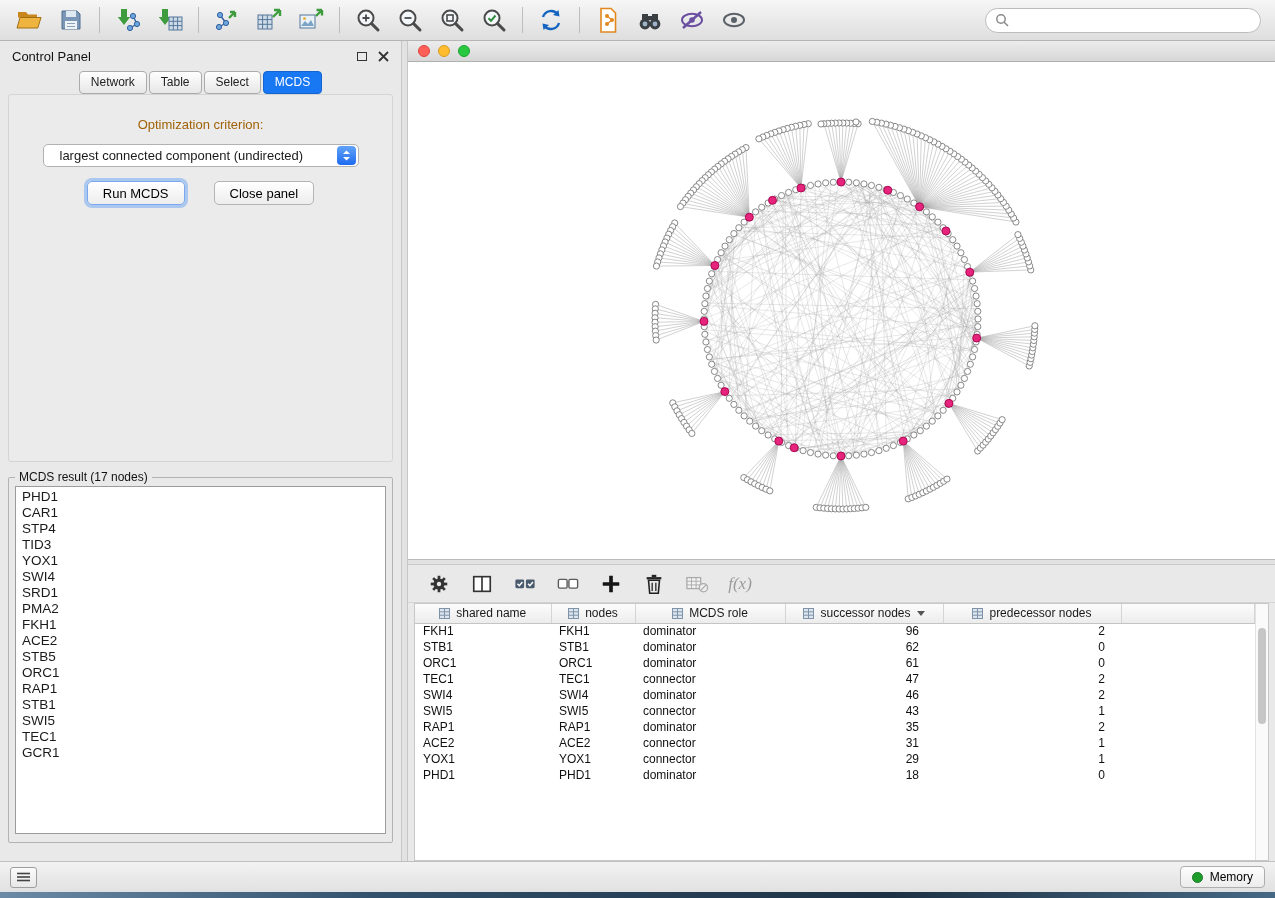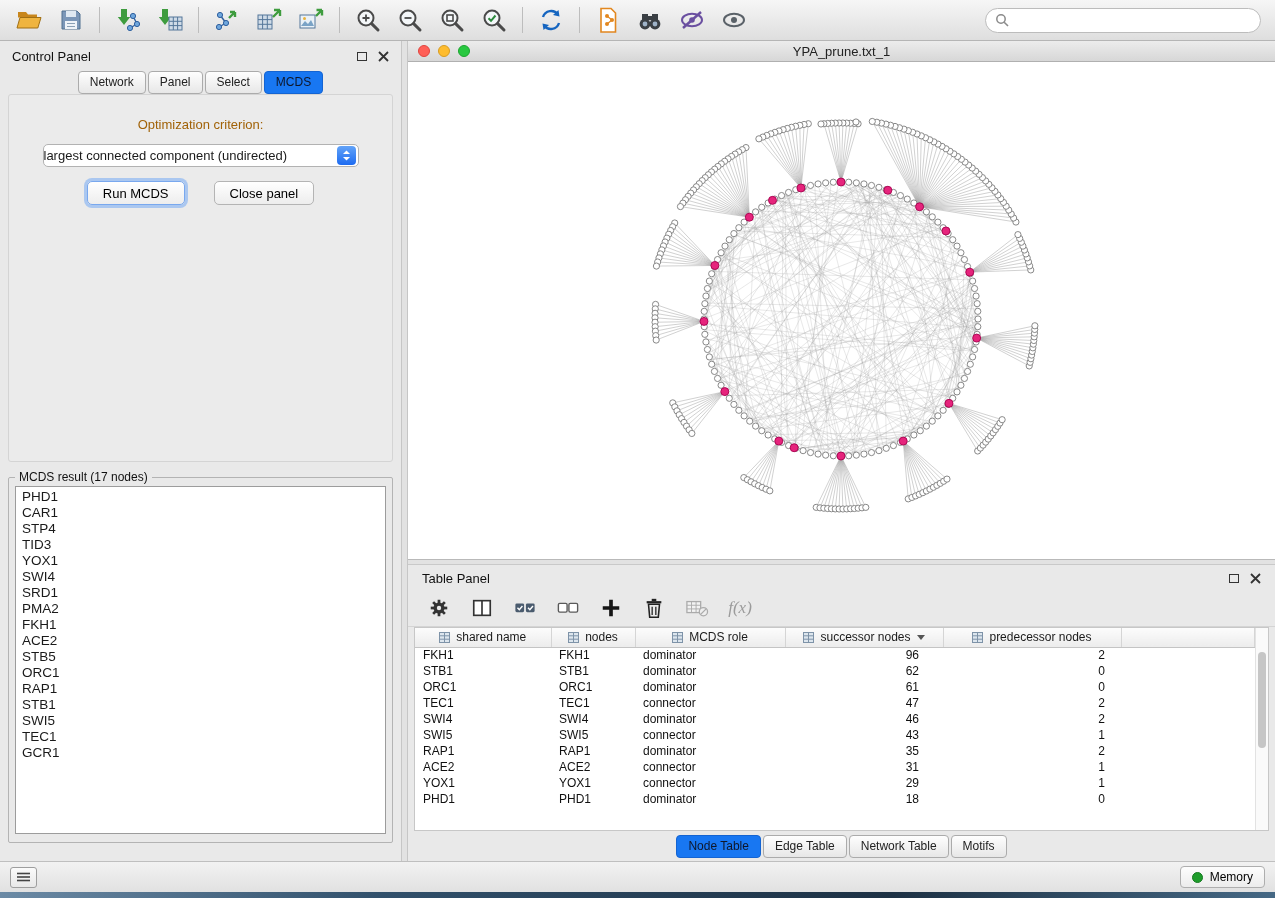--- a/index.html
+++ b/index.html
@@ -26,28 +26,28 @@
   .control-panel { width:401px; display:flex; flex-direction:column; background:#e9e9e9; }
   .cp-header { height:30px; display:flex; align-items:center; padding:0 12px; }
   .panel-title { font-size:13px; color:#111; flex:1; }
   .win-btns { display:flex; align-items:center; gap:11px; }
   .float-btn { width:10px; height:9px; border:1.5px solid #333; background:transparent; display:inline-block; cursor:pointer; }
   .close-btn { cursor:pointer; display:flex; }
 
   .cp-tabs { height:23px; display:flex; justify-content:center; align-items:flex-end; position:relative; z-index:2; }
   .tab { font-size:12px; padding:3px 11px 4px; background:linear-gradient(#fefefe,#e7e7e7);
          border:1px solid #ababab; border-radius:4px; margin:0 1px; color:#222; cursor:pointer; }
-  .tab.active { background:#1877f2; border-color:#1464d2; color:#0f172a; }
+  .tab.active { background:#1877f2; border-color:#1464d2; color:#ffffff; }
 
   .cp-pane { height:368px; margin:0 8px; border:1px solid #d4d4d4; background:#ebebeb;
              border-radius:3px; padding-top:22px; text-align:center; }
   .opt-label { font-size:13px; color:#a16207; margin-bottom:12px; }
   .select-box { display:inline-flex; align-items:center; width:316px; height:23px; background:#fff;
                 border:1px solid #b2b2b2; border-radius:5px; cursor:pointer; text-align:left; }
-  .select-text { flex:1; font-size:13px; padding-left:0; white-space:nowrap; overflow:hidden; }
+  .select-text { flex:1; font-size:13px; padding-left:16px; white-space:nowrap; overflow:hidden; }
   .select-stepper { width:19px; height:19px; margin-right:2px; border-radius:4px;
                     background:linear-gradient(#62a3f8,#1d6bf1); display:flex; align-items:center; justify-content:center; }
   .btn-row { margin-top:14px; display:flex; justify-content:center; gap:29px; }
   .btn { font-size:13px; height:24px; padding:0 15px; border:1px solid #b4b4b4; border-radius:5px;
          background:linear-gradient(#ffffff,#ededed); cursor:pointer; font-family:"Liberation Sans", sans-serif; }
   .btn-ring { border:1px solid #79a8ee; box-shadow:0 0 0 3px rgba(106,164,245,0.5); }
 
   .mcds-fieldset { flex:1; margin:8px 8px 18px; border:1px solid #b3b3b3; border-radius:2px;
                    padding:2px 6px 8px; display:flex; flex-direction:column; }
   .mcds-fieldset legend { font-size:12px; padding:0 4px; color:#111; }
@@ -291,21 +291,21 @@
         <span class="close-btn">
           <svg width="11" height="11" viewBox="0 0 11 11">
               <path d="M1 1l9 9M10 1l-9 9" stroke="#333" stroke-width="1.8"></path>
             </svg>
         </span>
       </span>
     </div>
 
     <div class="cp-tabs">
       <span class="tab">Network</span>
-      <span class="tab">Panel</span>
+      <span class="tab">Table</span>
       <span class="tab">Select</span>
       <span class="tab active">MCDS</span>
     </div>
 
     <div class="cp-pane">
       <div class="opt-label">Optimization criterion:</div>
       <div class="select-box">
         <span class="select-text">largest connected component (undirected)</span>
         <span class="select-stepper">
           <svg width="11" height="13" viewBox="0 0 11 13">
@@ -348,21 +348,20 @@
 
   <div class="right-col">
 
     <div class="network-window">
       <div class="net-titlebar">
         <span class="traffic">
           <span class="tl red"></span>
           <span class="tl yellow"></span>
           <span class="tl green"></span>
         </span>
-        <span class="net-title">YPA_prune.txt_1</span>
       </div>
       <div class="net-canvas">
         <svg id="net-svg" width="867" height="498" viewBox="0 0 867 498">
             <g stroke="#a0a0a0" stroke-width="0.55" stroke-opacity="0.45">
               <line x1="430.7764998267388" y1="393.98195518746076" x2="502.2792974289205" y2="375.19212726639273"></line>
               <line x1="306.7531335150952" y1="203.795407127367" x2="333.9688700710422" y2="351.66697050710917"></line>
               <line x1="534.4094913003237" y1="164.8853156428924" x2="296.0004712440316" y2="256.6406663909676"></line>
               <line x1="296.68964875123856" y1="243.27090161593676" x2="569.6983649024191" y2="266.08609008347776"></line>
               <line x1="561.9985039935209" y1="303.13443364162583" x2="414.9253118441053" y2="121.19754918239818"></line>
               <line x1="381.87807240029804" y1="384.10447875071446" x2="353.49571945574627" y2="145.42908365017075"></line>
@@ -1137,31 +1136,20 @@
             <circle cx="495.1966984643179" cy="379.0678938138064" r="4" fill="#e6247c" stroke="#a8004f" stroke-width="0.9"></circle>
             <circle cx="540.9574732441208" cy="341.34562211961526" r="4" fill="#e6247c" stroke="#a8004f" stroke-width="0.9"></circle>
             <circle cx="568.6667254175951" cy="276.066714831529" r="4" fill="#e6247c" stroke="#a8004f" stroke-width="0.9"></circle>
           </svg>
       </div>
     </div>
 
     <div class="h-splitter"></div>
 
     <div class="table-panel">
-      <div class="tp-header">
-        <span class="panel-title">Table Panel</span>
-        <span class="win-btns">
-          <span class="float-btn"></span>
-          <span class="close-btn">
-            <svg width="11" height="11" viewBox="0 0 11 11">
-                <path d="M1 1l9 9M10 1l-9 9" stroke="#333" stroke-width="1.8"></path>
-              </svg>
-          </span>
-        </span>
-      </div>
 
       <div class="tp-toolbar">
         <button class="tp-icon-btn">
           <svg width="22" height="22" viewBox="0 0 24 24">
               <g stroke="#333" stroke-width="3">
                 <line x1="12" y1="3" x2="12" y2="21"></line>
                 <line x1="3" y1="12" x2="21" y2="12"></line>
                 <line x1="5.6" y1="5.6" x2="18.4" y2="18.4"></line>
                 <line x1="5.6" y1="18.4" x2="18.4" y2="5.6"></line>
               </g>
@@ -1371,26 +1359,20 @@
                 <td class="c4">0</td>
                 <td></td>
               </tr>
             </tbody>
         </table>
         <div class="scrollbar">
           <div class="scroll-thumb"></div>
         </div>
       </div>
 
-      <div class="tp-tabs">
-        <span class="tab active">Node Table</span>
-        <span class="tab">Edge Table</span>
-        <span class="tab">Network Table</span>
-        <span class="tab">Motifs</span>
-      </div>
     </div>
   </div>
 </div>
 
 <div class="status-bar">
   <span class="menu-btn">
     <svg width="13" height="10" viewBox="0 0 13 10">
         <line x1="0" y1="1.5" x2="13" y2="1.5" stroke="#444" stroke-width="1.6"></line>
         <line x1="0" y1="5" x2="13" y2="5" stroke="#444" stroke-width="1.6"></line>
         <line x1="0" y1="8.5" x2="13" y2="8.5" stroke="#444" stroke-width="1.6"></line>

